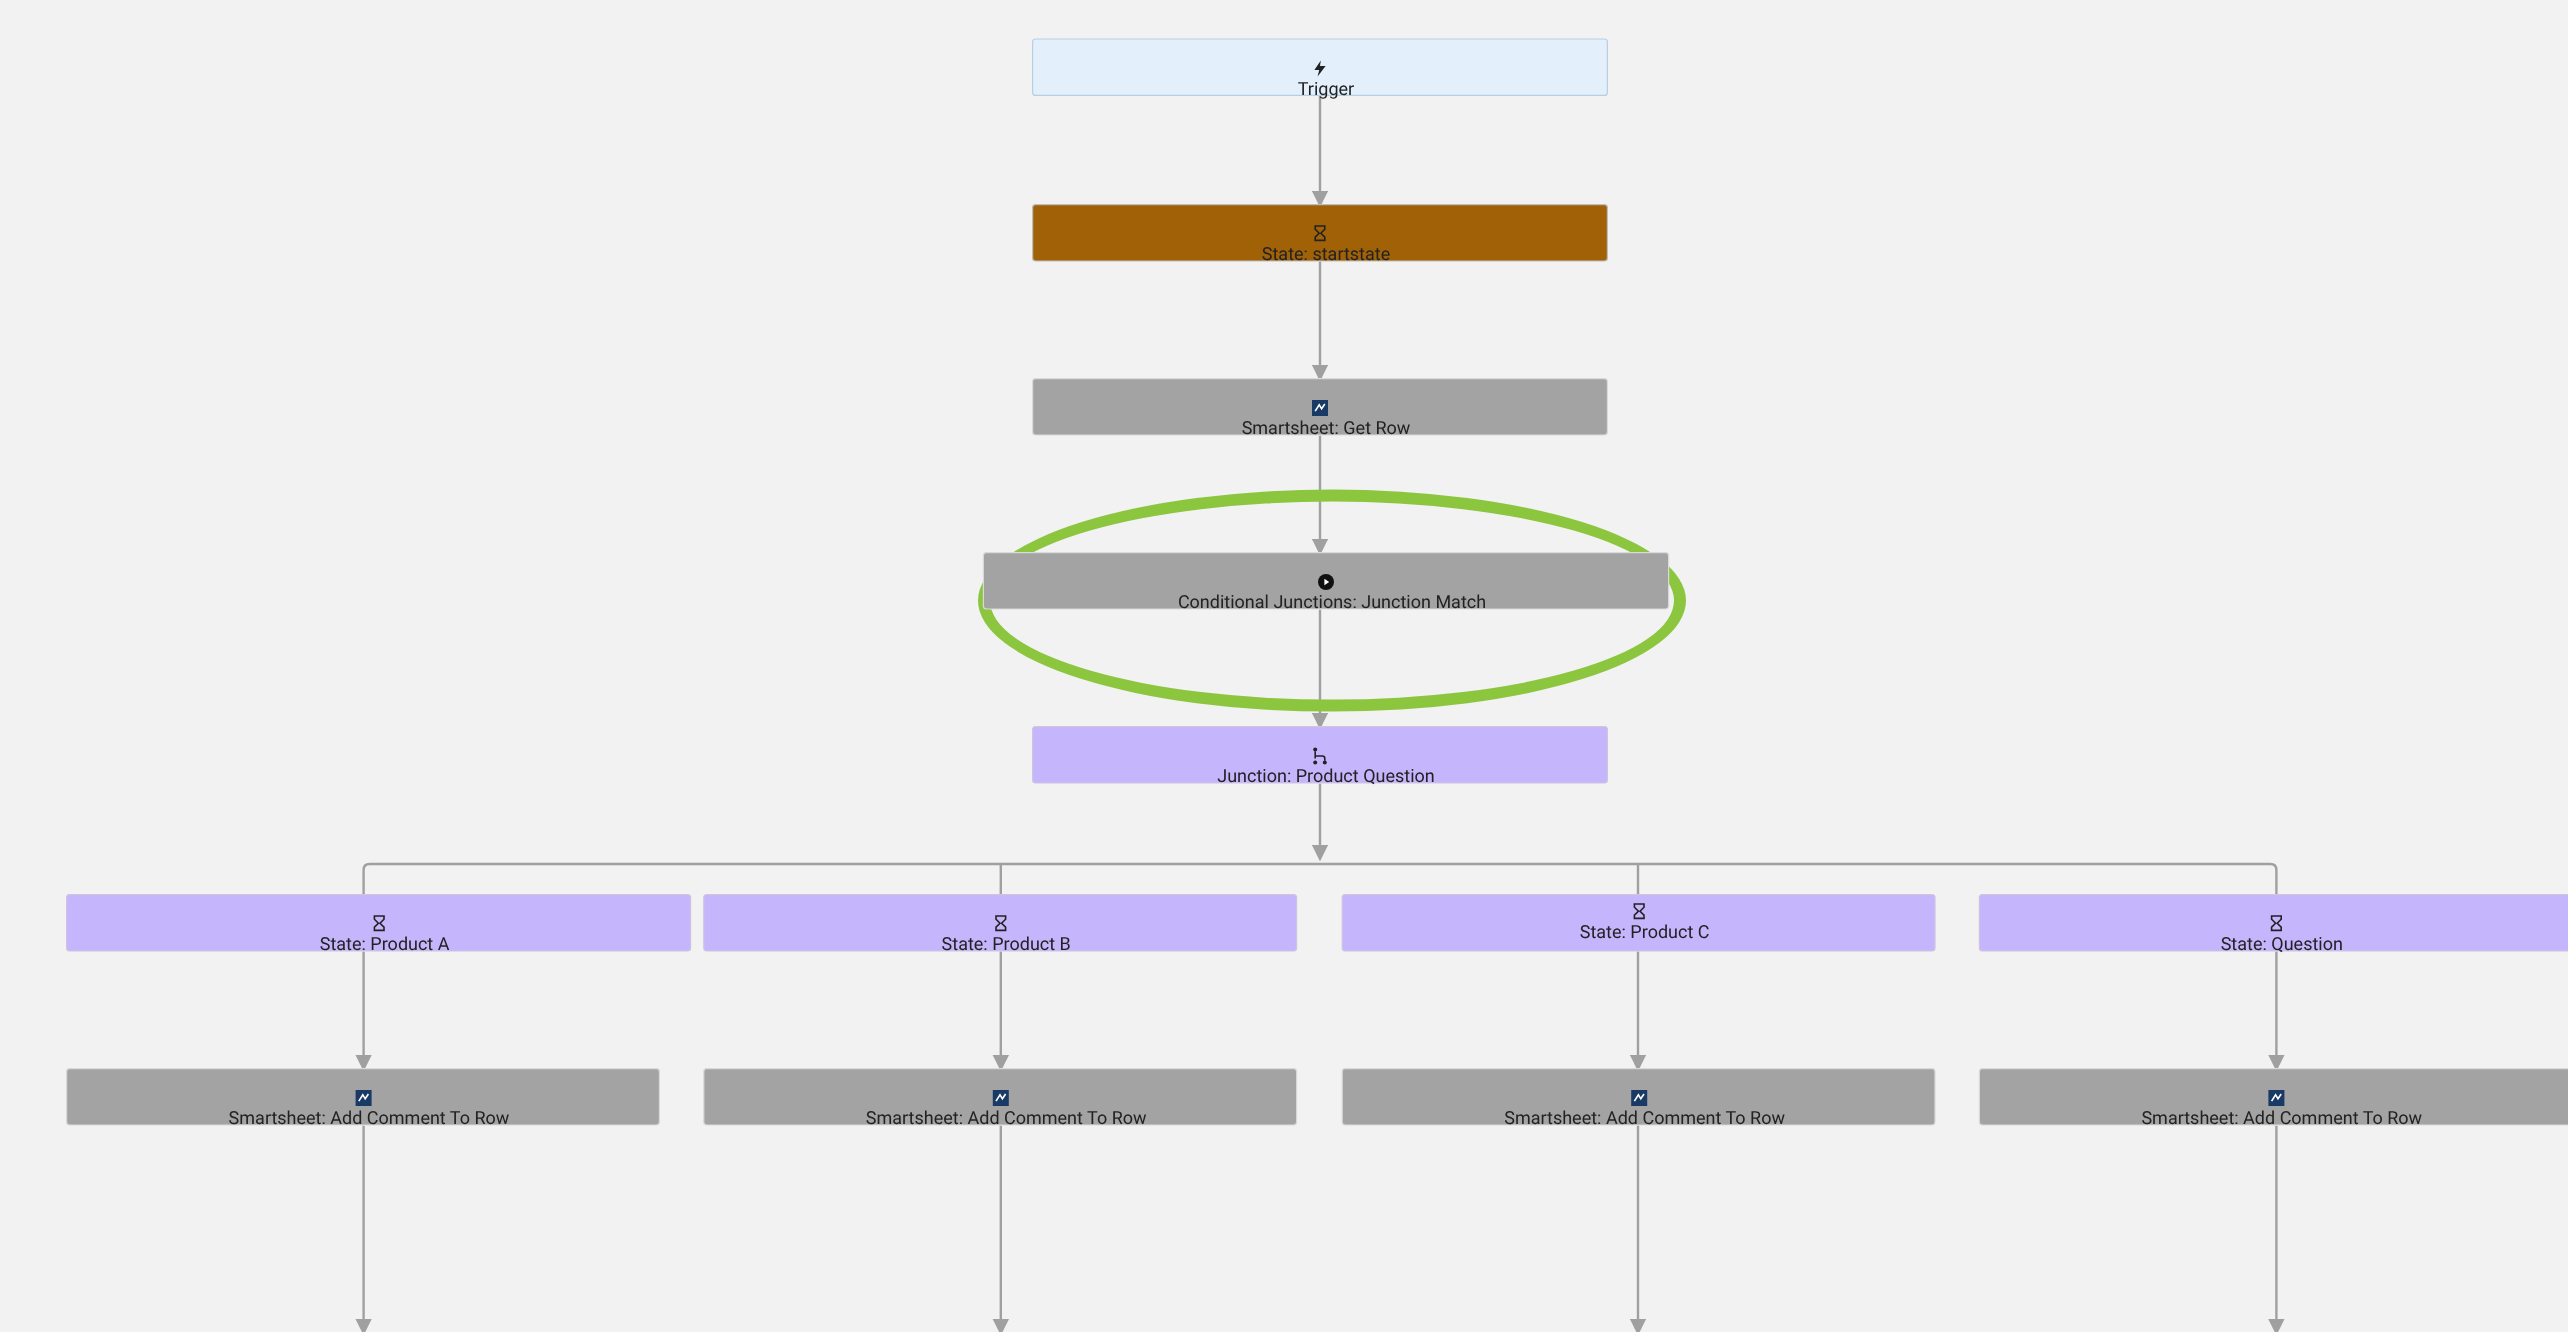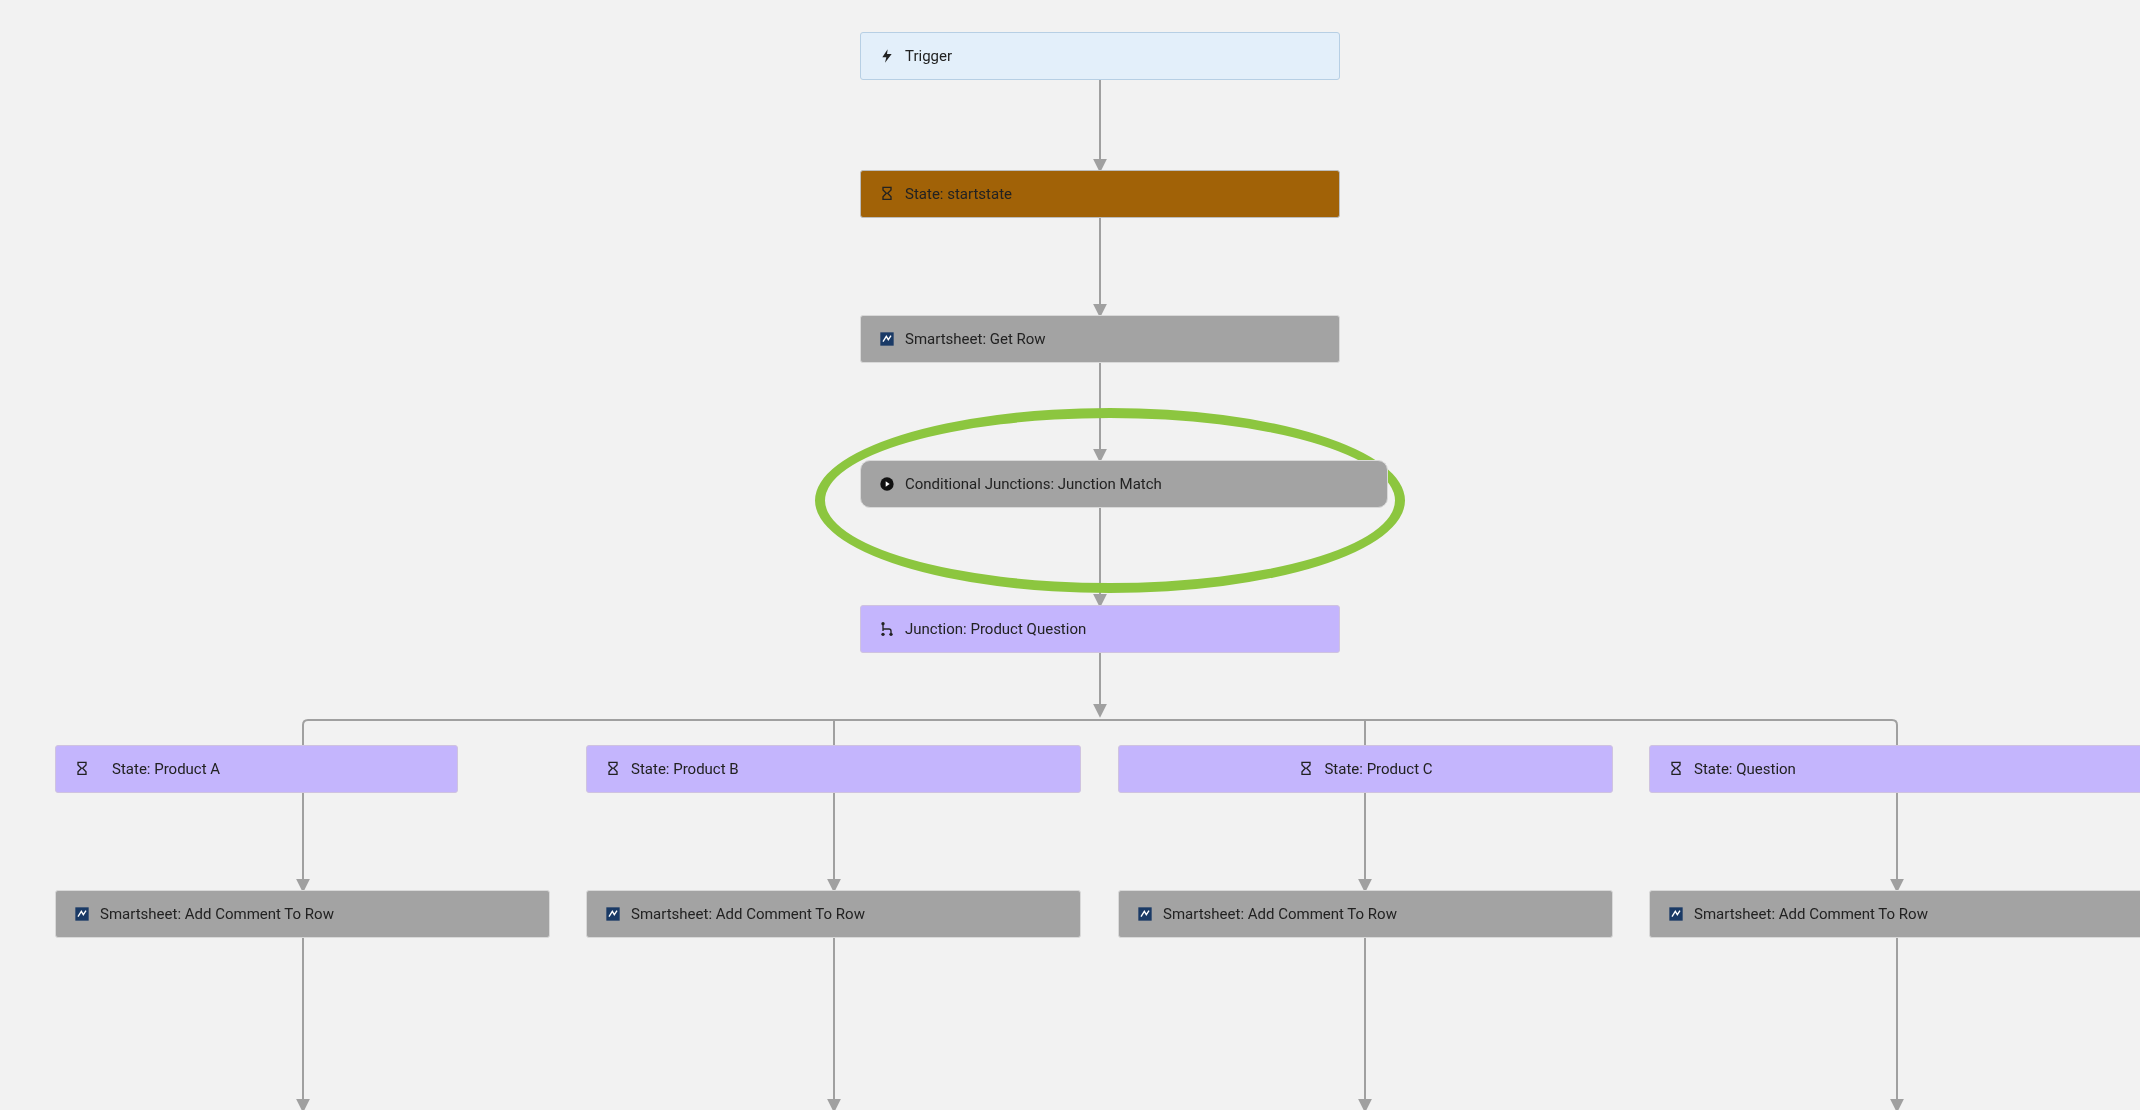--- a/index.html
+++ b/index.html
@@ -16,24 +16,25 @@
     height: 1110px;
     overflow: hidden;
   }
   .node {
     position: absolute;
     box-sizing: border-box;
     border: 1px solid #ccc;
     border-radius: 3px;
     display: flex;
     align-items: center;
-    padding: 0 18px;
+    padding: 16px 18px;
     height: 48px;
     font-size: 15px;
     box-shadow: 0 0 0 0 rgba(0,0,0,0);
+    flex-direction: column;
   }
   .node-white { background: #a3a3a3; border-color: #d9d9d9; }
   .node-blue  { background: #e3effa; border-color: #b7cfe4; }
   .node-gray  { background: #a16207; border-color: #bdbdbd; }
   .node-purple{ background: #c4b5fd; border-color: #cfc3e0; }
   .node-label { margin-left: 10px; white-space: nowrap; }
   .icon {
     display: inline-flex;
     align-items: center;
     justify-content: center;
@@ -123,21 +124,21 @@
   <div class="node node-white" style="left:860px; top:315px; width:480px;">
     <span class="icon">
       <svg viewBox="0 0 24 24">
           <rect x="2" y="2" width="20" height="20" fill="#1a3a66"></rect>
           <path d="M6 16 L11 8 L14 13 L18 7" stroke="#fff" stroke-width="2" fill="none"></path>
         </svg>
     </span>
     <span class="node-label">Smartsheet: Get Row</span>
   </div>
 
-  <div class="node node-white" style="left:860px; top:460px; width:528px;border-radius:10px;">
+  <div class="node node-white" style="left:819px; top:460px; width:572px;">
     <span class="icon">
       <svg viewBox="0 0 24 24">
           <circle cx="12" cy="12" r="10" fill="#111"></circle>
           <path d="M10 8 L16 12 L10 16 Z" fill="#fff"></path>
         </svg>
     </span>
     <span class="node-label">Conditional Junctions: Junction Match</span>
   </div>
 
   <div class="node node-purple" style="left:860px; top:605px; width:480px;">
@@ -145,21 +146,21 @@
       <svg viewBox="0 0 24 24">
           <circle cx="6" cy="4" r="2.5" fill="#222"></circle>
           <circle cx="6" cy="20" r="2.5" fill="#222"></circle>
           <circle cx="18" cy="20" r="2.5" fill="#222"></circle>
           <path d="M6 6 V15 M6 12 H15 Q18 12 18 15 V18" stroke="#222" stroke-width="2" fill="none"></path>
         </svg>
     </span>
     <span class="node-label">Junction: Product Question</span>
   </div>
 
-  <div class="node node-purple" style="left:55px; top:745px; width:403px;gap:12px;">
+  <div class="node node-purple" style="left:55px; top:745px; width:521px;">
     <span class="icon">
       <svg viewBox="0 0 24 24">
           <path d="M6 2h12v4l-5 5 5 5v4H6v-4l5-5-5-5V2z" fill="none" stroke="#222" stroke-width="2"></path>
         </svg>
     </span>
     <span class="node-label">State: Product A</span>
   </div>
 
   <div class="node node-purple" style="left:586px; top:745px; width:495px;text-align:center;">
     <span class="icon">

